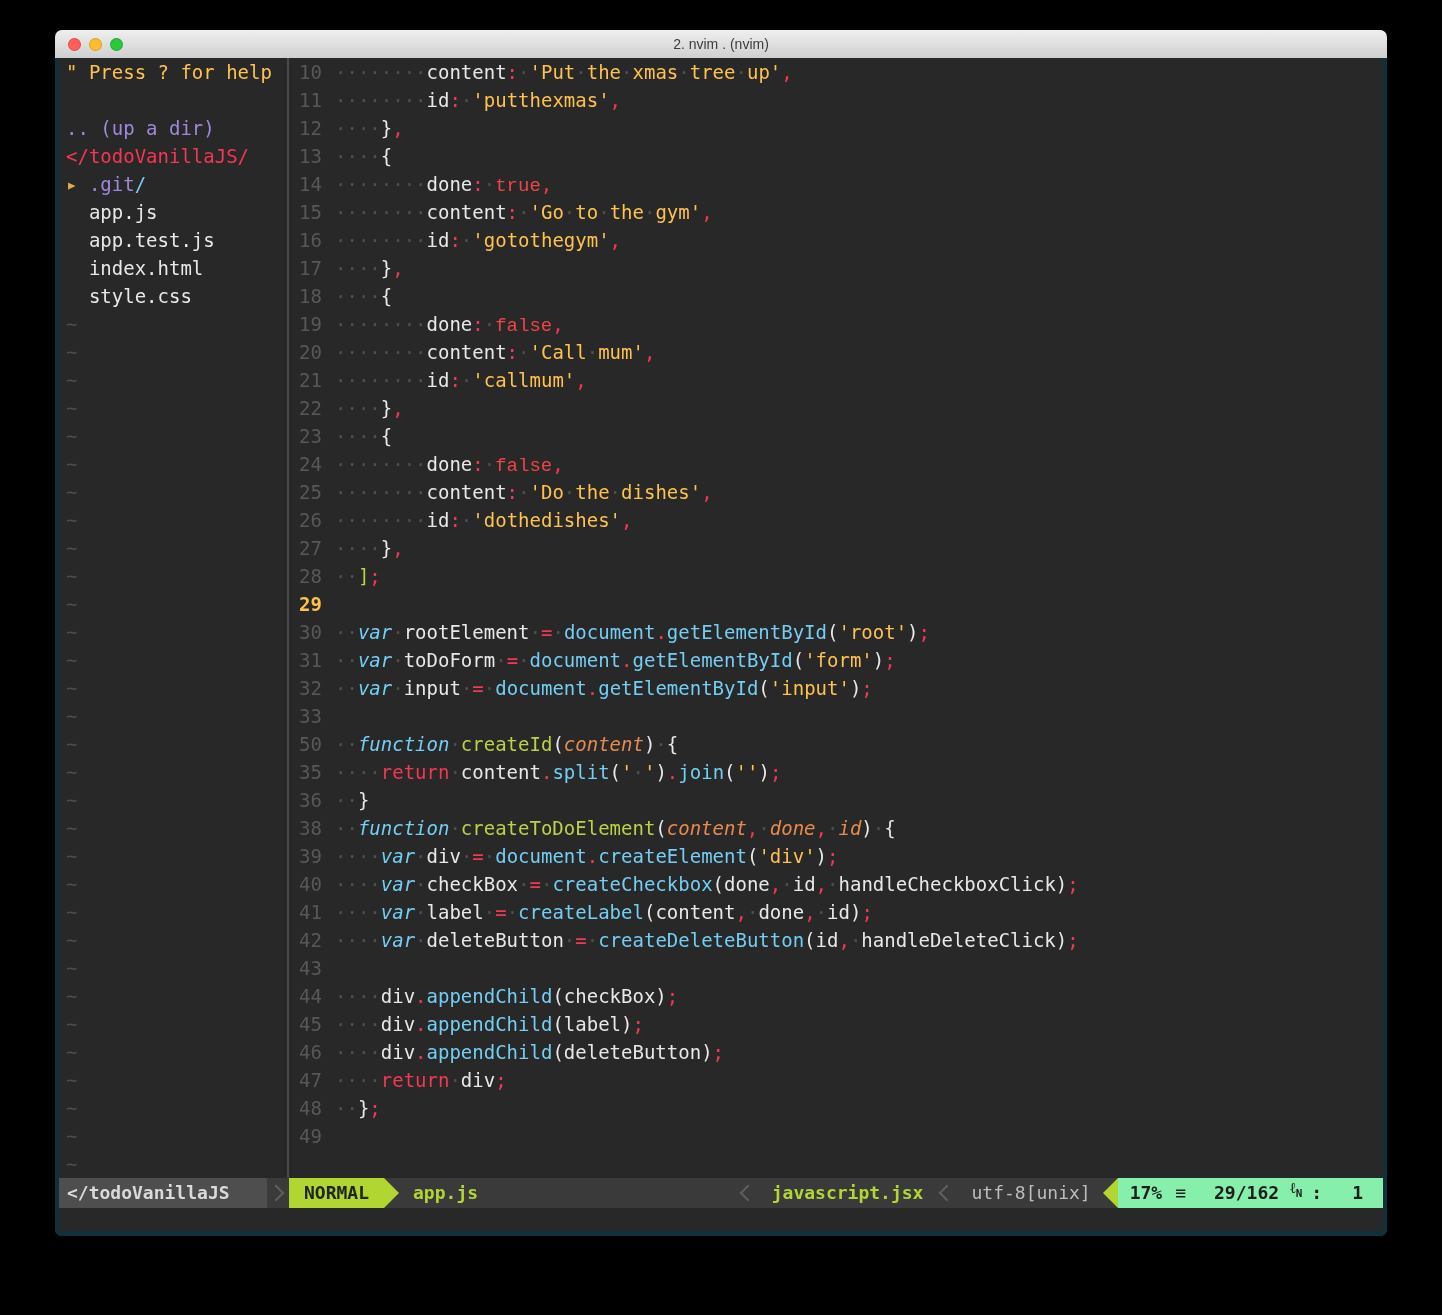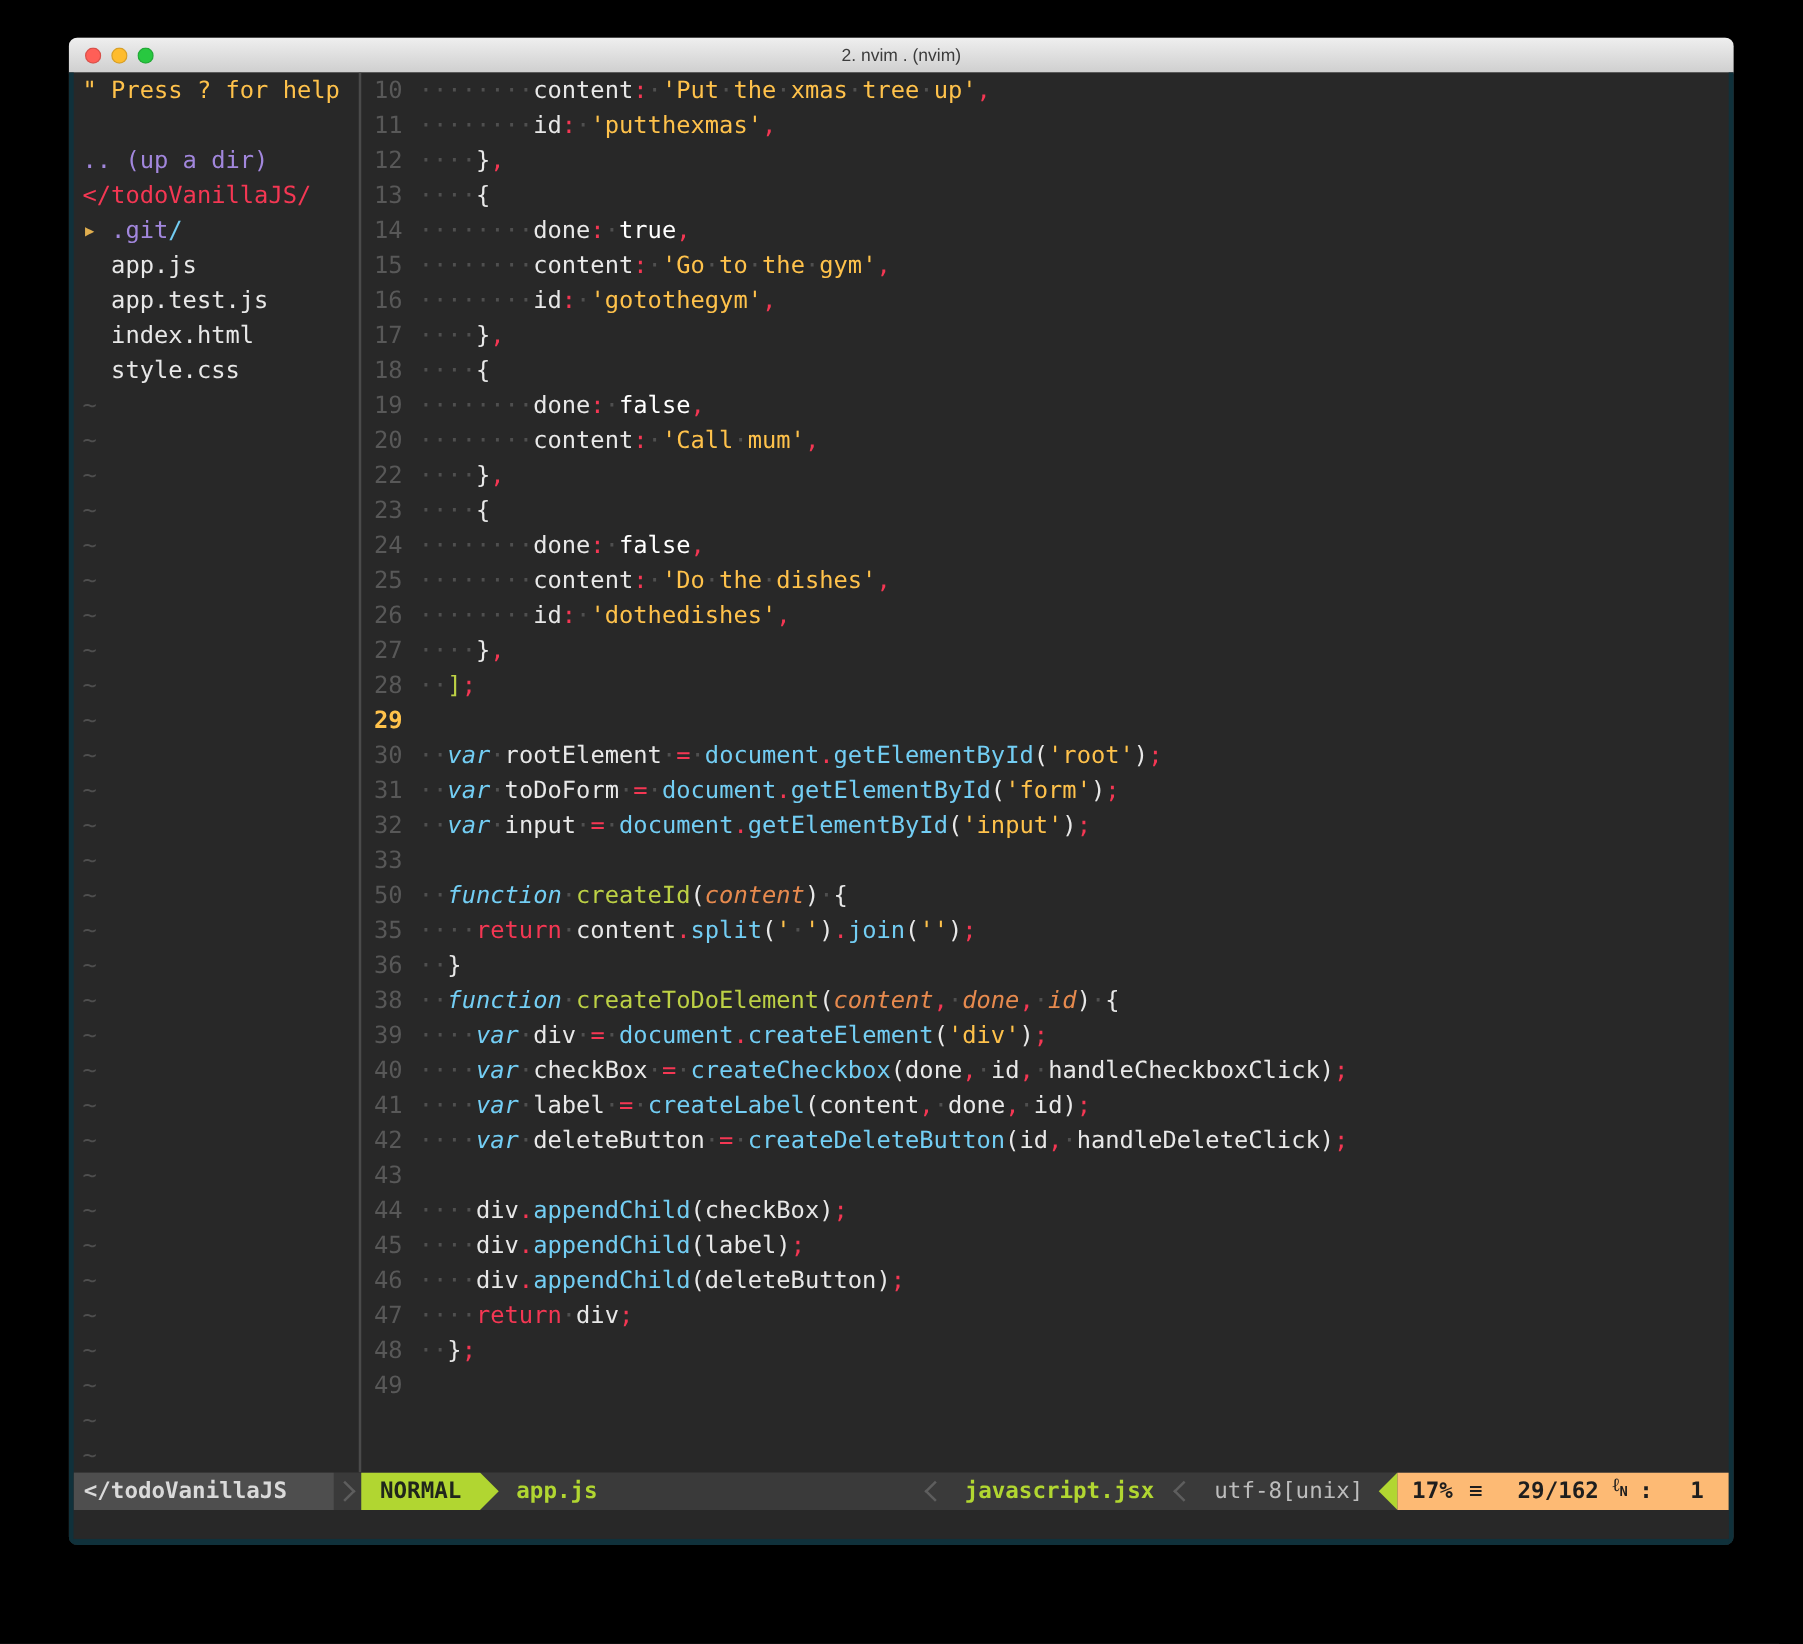--- a/index.html
+++ b/index.html
@@ -51,21 +51,21 @@
   }
   .line.cur .lnum{color:#ffc24b;font-weight:bold;}
   .code{flex:1;white-space:pre;}
   .tk-w{color:#e8e8e8;}
   .tk-p{color:#f43753;}
   .tk-s{color:#ffc24b;text-align:center;}
   .tk-k{color:#73cef4;font-style:italic;}
   .tk-c{color:#73cef4;}
   .tk-f{color:#bdd145;}
   .tk-a{color:#e78a4e;font-style:italic;}
-  .tk-b{color:#ffffff;}
+  .tk-b{color:#ef4444;font-family:Liberation Mono, monospace;}
   .sp{color:#4f4f4f;}
   
   .statusbar{
     height:30px;flex:0 0 30px;background:#3a3a3a;display:flex;align-items:stretch;
     font-size:18px;font-weight:bold;overflow:hidden;
   }
   .sb-tree{
     width:208px;flex:0 0 208px;background:#4e4e4e;color:#dadada;
     line-height:30px;padding-left:8px;box-sizing:border-box;white-space:pre;
   }
@@ -74,21 +74,21 @@
   .chev.l{transform:rotate(-135deg);margin-left:6px;margin-right:6px;}
   .sb-mode{background:#b1d631;color:#20261c;line-height:30px;padding:0 15px;margin-left:4px;}
   .tri{width:0;height:0;border-top:15px solid transparent;border-bottom:15px solid transparent;flex:0 0 auto;}
   .tri.r{border-left:15px solid #b1d631;}
   .tri.l{border-right:15px solid #b1d631;}
   .sb-file{color:#b1d631;line-height:30px;margin-left:14px;}
   .sb-spacer{flex:1;}
   .sb-ftype{color:#b1d631;line-height:30px;padding:0 12px;}
   .sb-enc{color:#bdbdbd;line-height:30px;padding:0 12px;font-weight:normal;}
   .sb-stats{
-    background:#fdba74;color:#1e1e1e;display:flex;align-items:center;
+    background:#86efac;color:#1e1e1e;display:flex;align-items:center;
     padding:0 20px 0 12px;line-height:30px;
   }
   .sb-pct{margin-right:13px;}
   .sb-bars{margin-right:28px;font-weight:normal;}
   .sb-pos{margin-right:11px;}
   .ln-glyph{font-size:15px;margin-right:9px;position:relative;top:-2px;}
   .ln-glyph sub{font-size:11px;}
   .sb-colon{margin-right:30px;}
   .cmdline{flex:1;background:#282828;}
 </style>
@@ -155,20 +155,21 @@
           <div class="line"><span class="lnum">11</span><span class="code"><span class="sp">········</span><span class="tk-w">id</span><span class="tk-p">:</span><span class="sp">·</span><span class="tk-s">'putthexmas'</span><span class="tk-p">,</span></span></div>
           <div class="line"><span class="lnum">12</span><span class="code"><span class="sp">····</span><span class="tk-w">}</span><span class="tk-p">,</span></span></div>
           <div class="line"><span class="lnum">13</span><span class="code"><span class="sp">····</span><span class="tk-w">{</span></span></div>
           <div class="line"><span class="lnum">14</span><span class="code"><span class="sp">········</span><span class="tk-w">done</span><span class="tk-p">:</span><span class="sp">·</span><span class="tk-b">true</span><span class="tk-p">,</span></span></div>
           <div class="line"><span class="lnum">15</span><span class="code"><span class="sp">········</span><span class="tk-w">content</span><span class="tk-p">:</span><span class="sp">·</span><span class="tk-s">'Go</span><span class="sp">·</span><span class="tk-s">to</span><span class="sp">·</span><span class="tk-s">the</span><span class="sp">·</span><span class="tk-s">gym'</span><span class="tk-p">,</span></span></div>
           <div class="line"><span class="lnum">16</span><span class="code"><span class="sp">········</span><span class="tk-w">id</span><span class="tk-p">:</span><span class="sp">·</span><span class="tk-s">'gotothegym'</span><span class="tk-p">,</span></span></div>
           <div class="line"><span class="lnum">17</span><span class="code"><span class="sp">····</span><span class="tk-w">}</span><span class="tk-p">,</span></span></div>
           <div class="line"><span class="lnum">18</span><span class="code"><span class="sp">····</span><span class="tk-w">{</span></span></div>
           <div class="line"><span class="lnum">19</span><span class="code"><span class="sp">········</span><span class="tk-w">done</span><span class="tk-p">:</span><span class="sp">·</span><span class="tk-b">false</span><span class="tk-p">,</span></span></div>
           <div class="line"><span class="lnum">20</span><span class="code"><span class="sp">········</span><span class="tk-w">content</span><span class="tk-p">:</span><span class="sp">·</span><span class="tk-s">'Call</span><span class="sp">·</span><span class="tk-s">mum'</span><span class="tk-p">,</span></span></div>
+          <div class="line"><span class="lnum">21</span><span class="code"><span class="sp">········</span><span class="tk-w">id</span><span class="tk-p">:</span><span class="sp">·</span><span class="tk-s">'callmum'</span><span class="tk-p">,</span></span></div>
           <div class="line"><span class="lnum">22</span><span class="code"><span class="sp">····</span><span class="tk-w">}</span><span class="tk-p">,</span></span></div>
           <div class="line"><span class="lnum">23</span><span class="code"><span class="sp">····</span><span class="tk-w">{</span></span></div>
           <div class="line"><span class="lnum">24</span><span class="code"><span class="sp">········</span><span class="tk-w">done</span><span class="tk-p">:</span><span class="sp">·</span><span class="tk-b">false</span><span class="tk-p">,</span></span></div>
           <div class="line"><span class="lnum">25</span><span class="code"><span class="sp">········</span><span class="tk-w">content</span><span class="tk-p">:</span><span class="sp">·</span><span class="tk-s">'Do</span><span class="sp">·</span><span class="tk-s">the</span><span class="sp">·</span><span class="tk-s">dishes'</span><span class="tk-p">,</span></span></div>
           <div class="line"><span class="lnum">26</span><span class="code"><span class="sp">········</span><span class="tk-w">id</span><span class="tk-p">:</span><span class="sp">·</span><span class="tk-s">'dothedishes'</span><span class="tk-p">,</span></span></div>
           <div class="line"><span class="lnum">27</span><span class="code"><span class="sp">····</span><span class="tk-w">}</span><span class="tk-p">,</span></span></div>
           <div class="line"><span class="lnum">28</span><span class="code"><span class="sp">··</span><span class="tk-f">]</span><span class="tk-p">;</span></span></div>
           <div class="line cur"><span class="lnum">29</span><span class="code"></span></div>
           <div class="line"><span class="lnum">30</span><span class="code"><span class="sp">··</span><span class="tk-k">var</span><span class="sp">·</span><span class="tk-w">rootElement</span><span class="sp">·</span><span class="tk-p">=</span><span class="sp">·</span><span class="tk-c">document</span><span class="tk-p">.</span><span class="tk-c">getElementById</span><span class="tk-w">(</span><span class="tk-s">'root'</span><span class="tk-w">)</span><span class="tk-p">;</span></span></div>
           <div class="line"><span class="lnum">31</span><span class="code"><span class="sp">··</span><span class="tk-k">var</span><span class="sp">·</span><span class="tk-w">toDoForm</span><span class="sp">·</span><span class="tk-p">=</span><span class="sp">·</span><span class="tk-c">document</span><span class="tk-p">.</span><span class="tk-c">getElementById</span><span class="tk-w">(</span><span class="tk-s">'form'</span><span class="tk-w">)</span><span class="tk-p">;</span></span></div>

